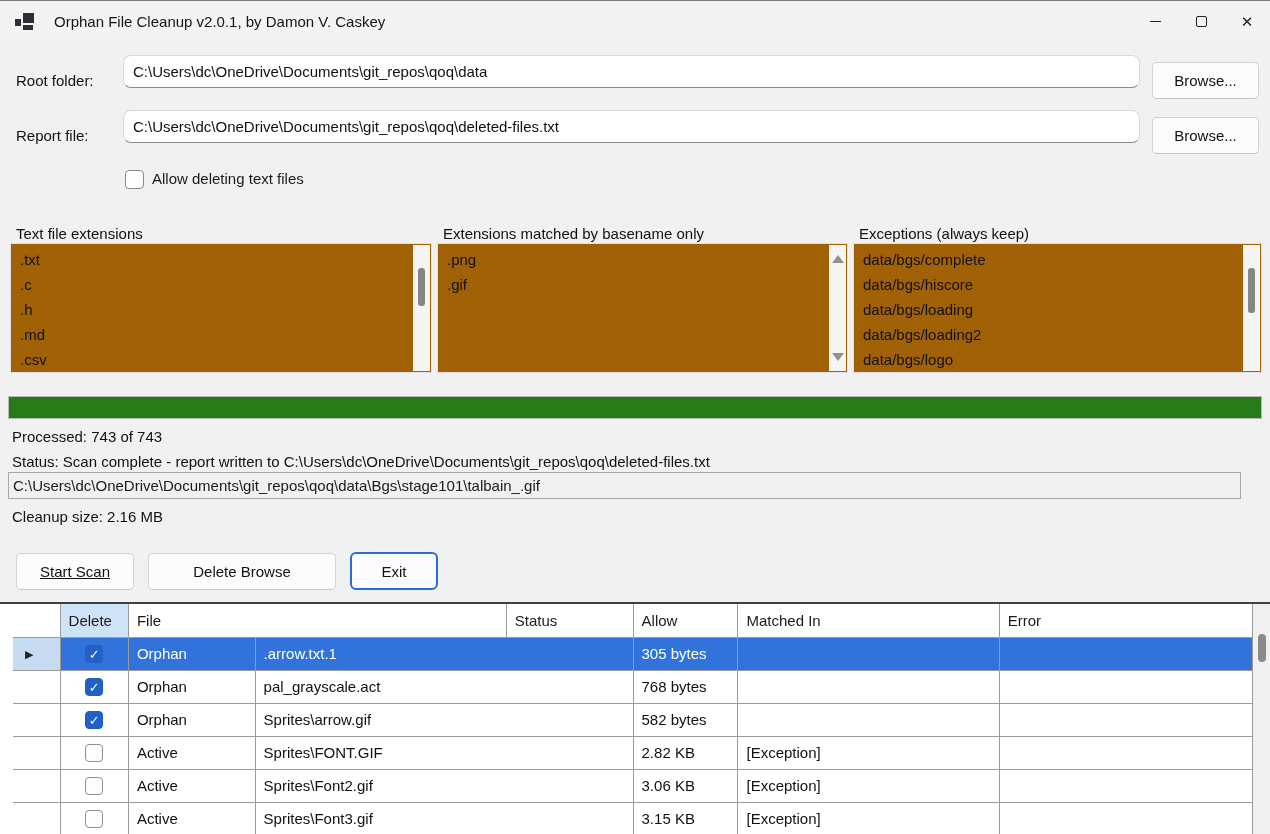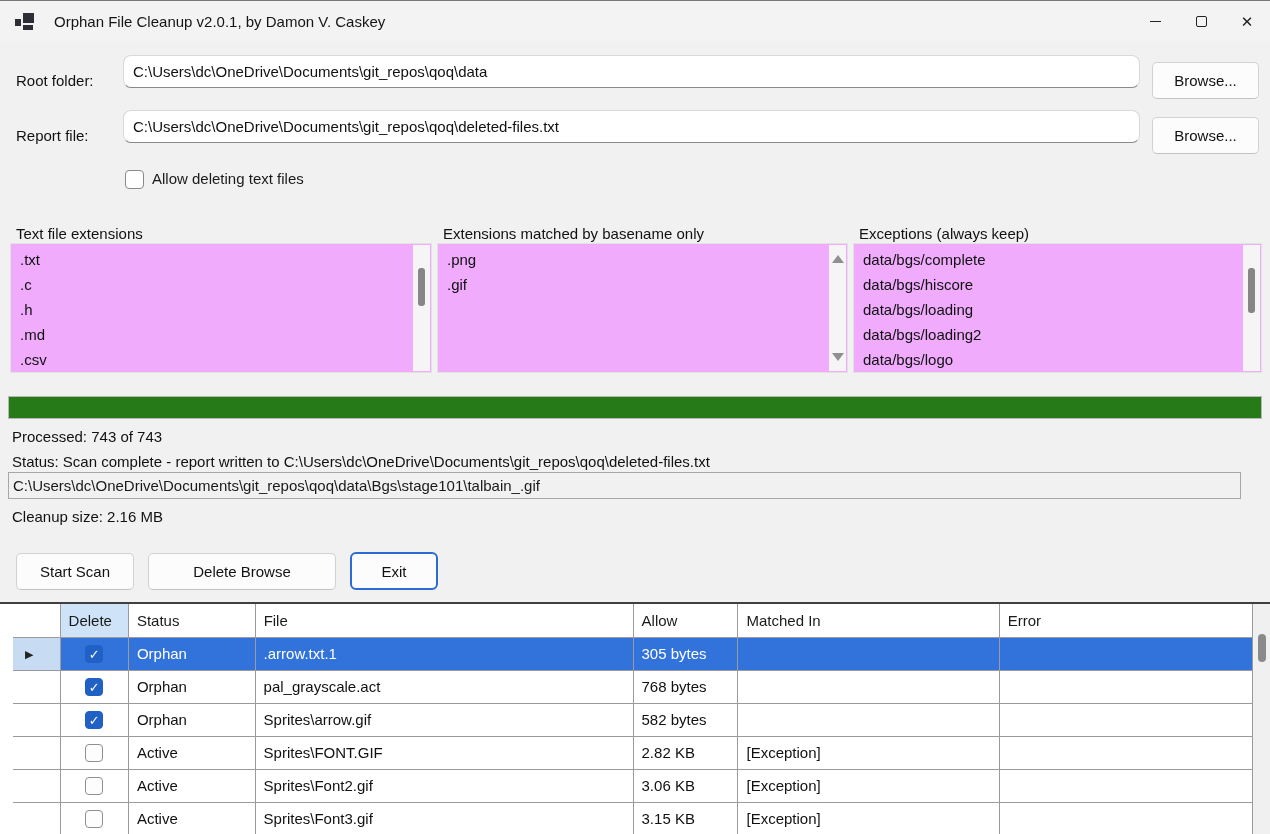--- a/index.html
+++ b/index.html
@@ -25,37 +25,37 @@
   .fld-label { position:absolute; font-size:15px; color:#111; }
   .txtbox { position:absolute; height:33px; background:#fff; border:1px solid #d9d9d9; border-bottom-color:#8a8a8a; border-radius:8px; font-family:"Liberation Sans",sans-serif; font-size:15px; color:#111; padding:0 9px; outline:none; }
   .btn { position:absolute; background:#fcfcfc; border:1px solid #d2d2d2; border-bottom-color:#c3c3c3; border-radius:5px; font-family:"Liberation Sans",sans-serif; font-size:15px; color:#111; text-align:center; }
   .btn-browse1 { left:1152px; top:61px; width:107px; height:37px; }
   .btn-browse2 { left:1152px; top:116px; width:107px; height:37px; }
   .chk { position:absolute; left:125px; top:169px; width:19px; height:19px; background:#fefefe; border:1px solid #8a8a8a; border-radius:4px; }
   .chk-label { position:absolute; left:152px; top:169px; font-size:15px; }
 
   
   .list-label { position:absolute; top:224px; font-size:15px; color:#111; }
-  .listbox { position:absolute; top:242px; height:130px; background:#f0abfc; border:1px solid #e2e2e2; overflow:hidden; }
+  .listbox { position:absolute; top:242px; height:130px; background:#a16207; border:1px solid #e2e2e2; overflow:hidden; }
   .list-item { height:25px; line-height:25px; padding-left:9px; font-size:15px; color:#111; }
   .list-pad { height:3px; }
   .scroll-gutter { position:absolute; top:1px; bottom:1px; right:1px; width:17px; background:#f5f5f5; }
   .scroll-thumb { position:absolute; left:5px; width:7px; border-radius:3px; background:#868686; }
   .arrow-up, .arrow-dn { position:absolute; left:3px; width:0; height:0; border-left:6px solid transparent; border-right:6px solid transparent; }
   .arrow-up { top:10px; border-bottom:8px solid #909090; }
   .arrow-dn { bottom:10px; border-top:8px solid #909090; }
 
   
   .progress { position:absolute; left:8px; top:395px; width:1254px; height:23px; background:#e8e8e8; border:1px solid #b7b7b7; }
   .progress-fill { height:100%; }
   .status-text { position:absolute; font-size:15px; color:#111; white-space:nowrap; }
   .current-file-box { position:absolute; left:8px; top:471px; width:1233px; height:27px; border:1px solid #a7a7a7; font-size:15px; line-height:25px; padding-left:4px; white-space:nowrap; overflow:hidden; }
 
   
-  .btn-start { left:16px; top:552px; width:118px; height:37px; }
+  .btn-start { left:16px; top:552px; width:118px; height:37px;text-decoration:underline; }
   .btn-delete { left:148px; top:552px; width:188px; height:37px; }
   .btn-exit { left:350px; top:551px; width:88px; height:38px; border:2px solid #2b6bd3; border-radius:6px; }
 
   
   .grid { position:absolute; left:0; top:601px; width:1270px; height:233px; border-top:2px solid #404040; background:#fff; }
   .grid-inner { position:absolute; left:0; top:0; width:1253px; height:231px; overflow:hidden; }
   .hrow, .grow { display:flex;padding-left:13px; }
   .hcell { height:34px; line-height:33px; font-size:15px; padding-left:8px; background:#fff; border-right:1px solid #9b9b9b; border-bottom:1px solid #9b9b9b; overflow:hidden; white-space:nowrap; }
   .hcell.hl { background:#cfe3f8; }
   .grow { height:33px; background:#fff; }
@@ -158,22 +158,22 @@
 
   <button class="btn btn-start">Start Scan</button>
   <button class="btn btn-delete">Delete Browse</button>
   <button class="btn btn-exit">Exit</button>
 
   <div class="grid">
     <div class="grid-inner">
       <div class="hrow" id="grid-header">
           <div class="hcell" style="width: 48px;"></div>
           <div class="hcell hl" style="width: 69px;">Delete</div>
+          <div class="hcell" style="width: 382px;">File</div>
           <div class="hcell" style="width: 128px;">Status</div>
-          <div class="hcell" style="width: 382px;">File</div>
           <div class="hcell" style="width: 106px;">Allow</div>
           <div class="hcell" style="width: 264px;">Matched In</div>
           <div class="hcell" style="width: 256px;">Error</div>
         </div>
       <div id="grid-body">
           <div class="grow selected">
             <div class="gcell rowhdr" style="width: 48px;">▶</div>
             <div class="gcell center" style="width: 69px;">
               <div class="gcheck checked">✓</div>
             </div>

